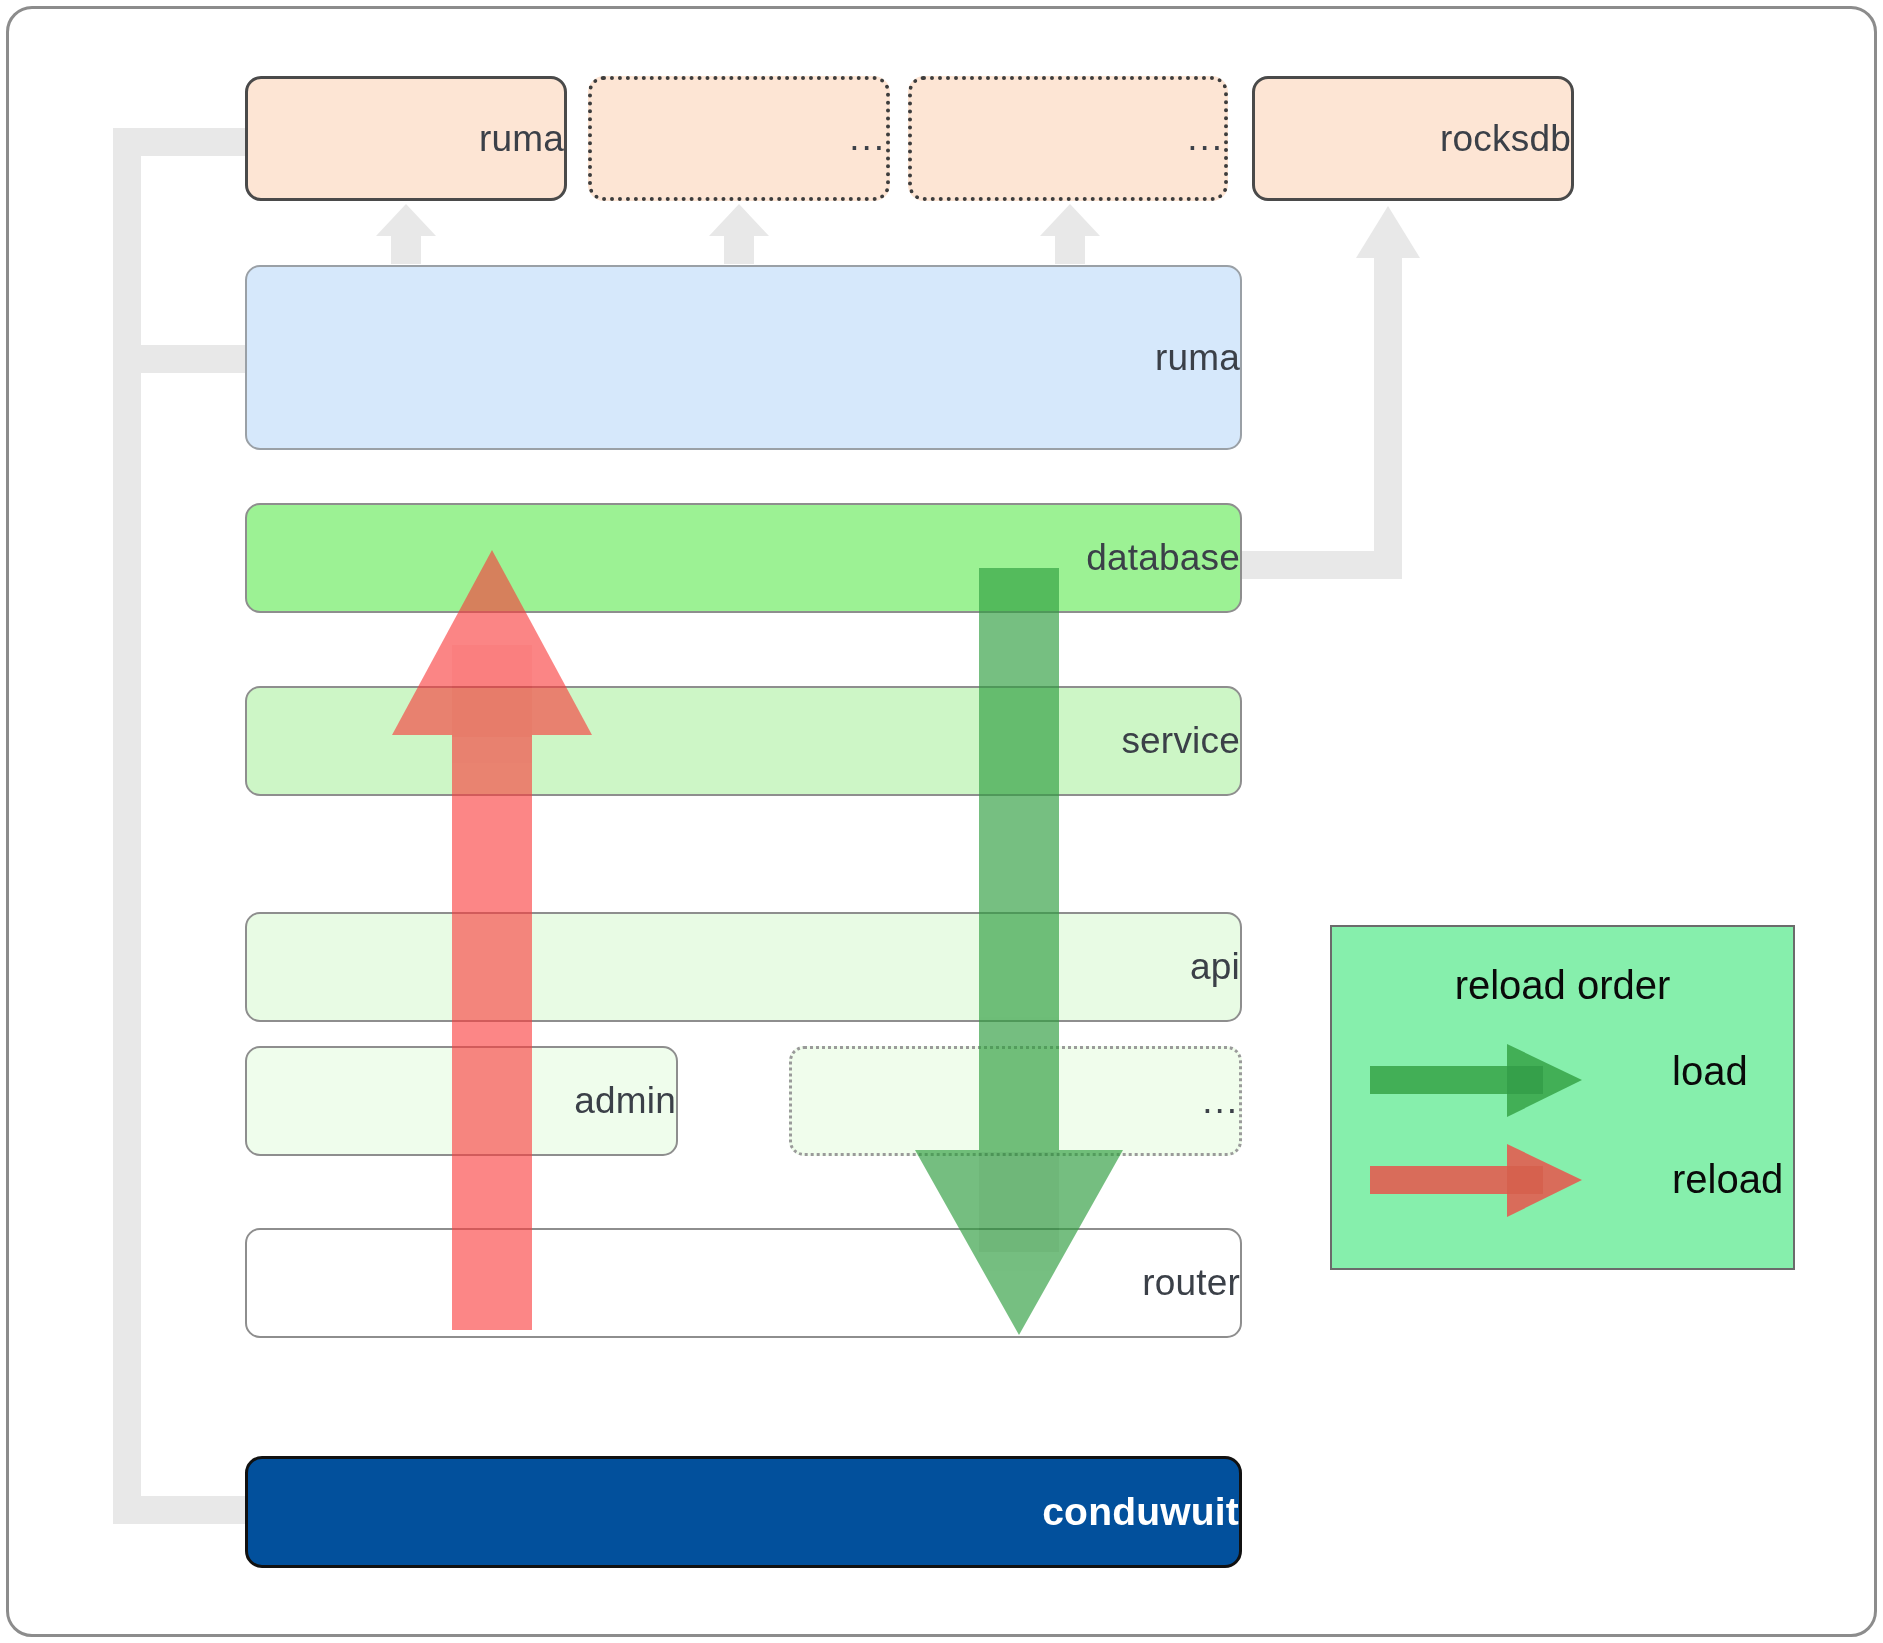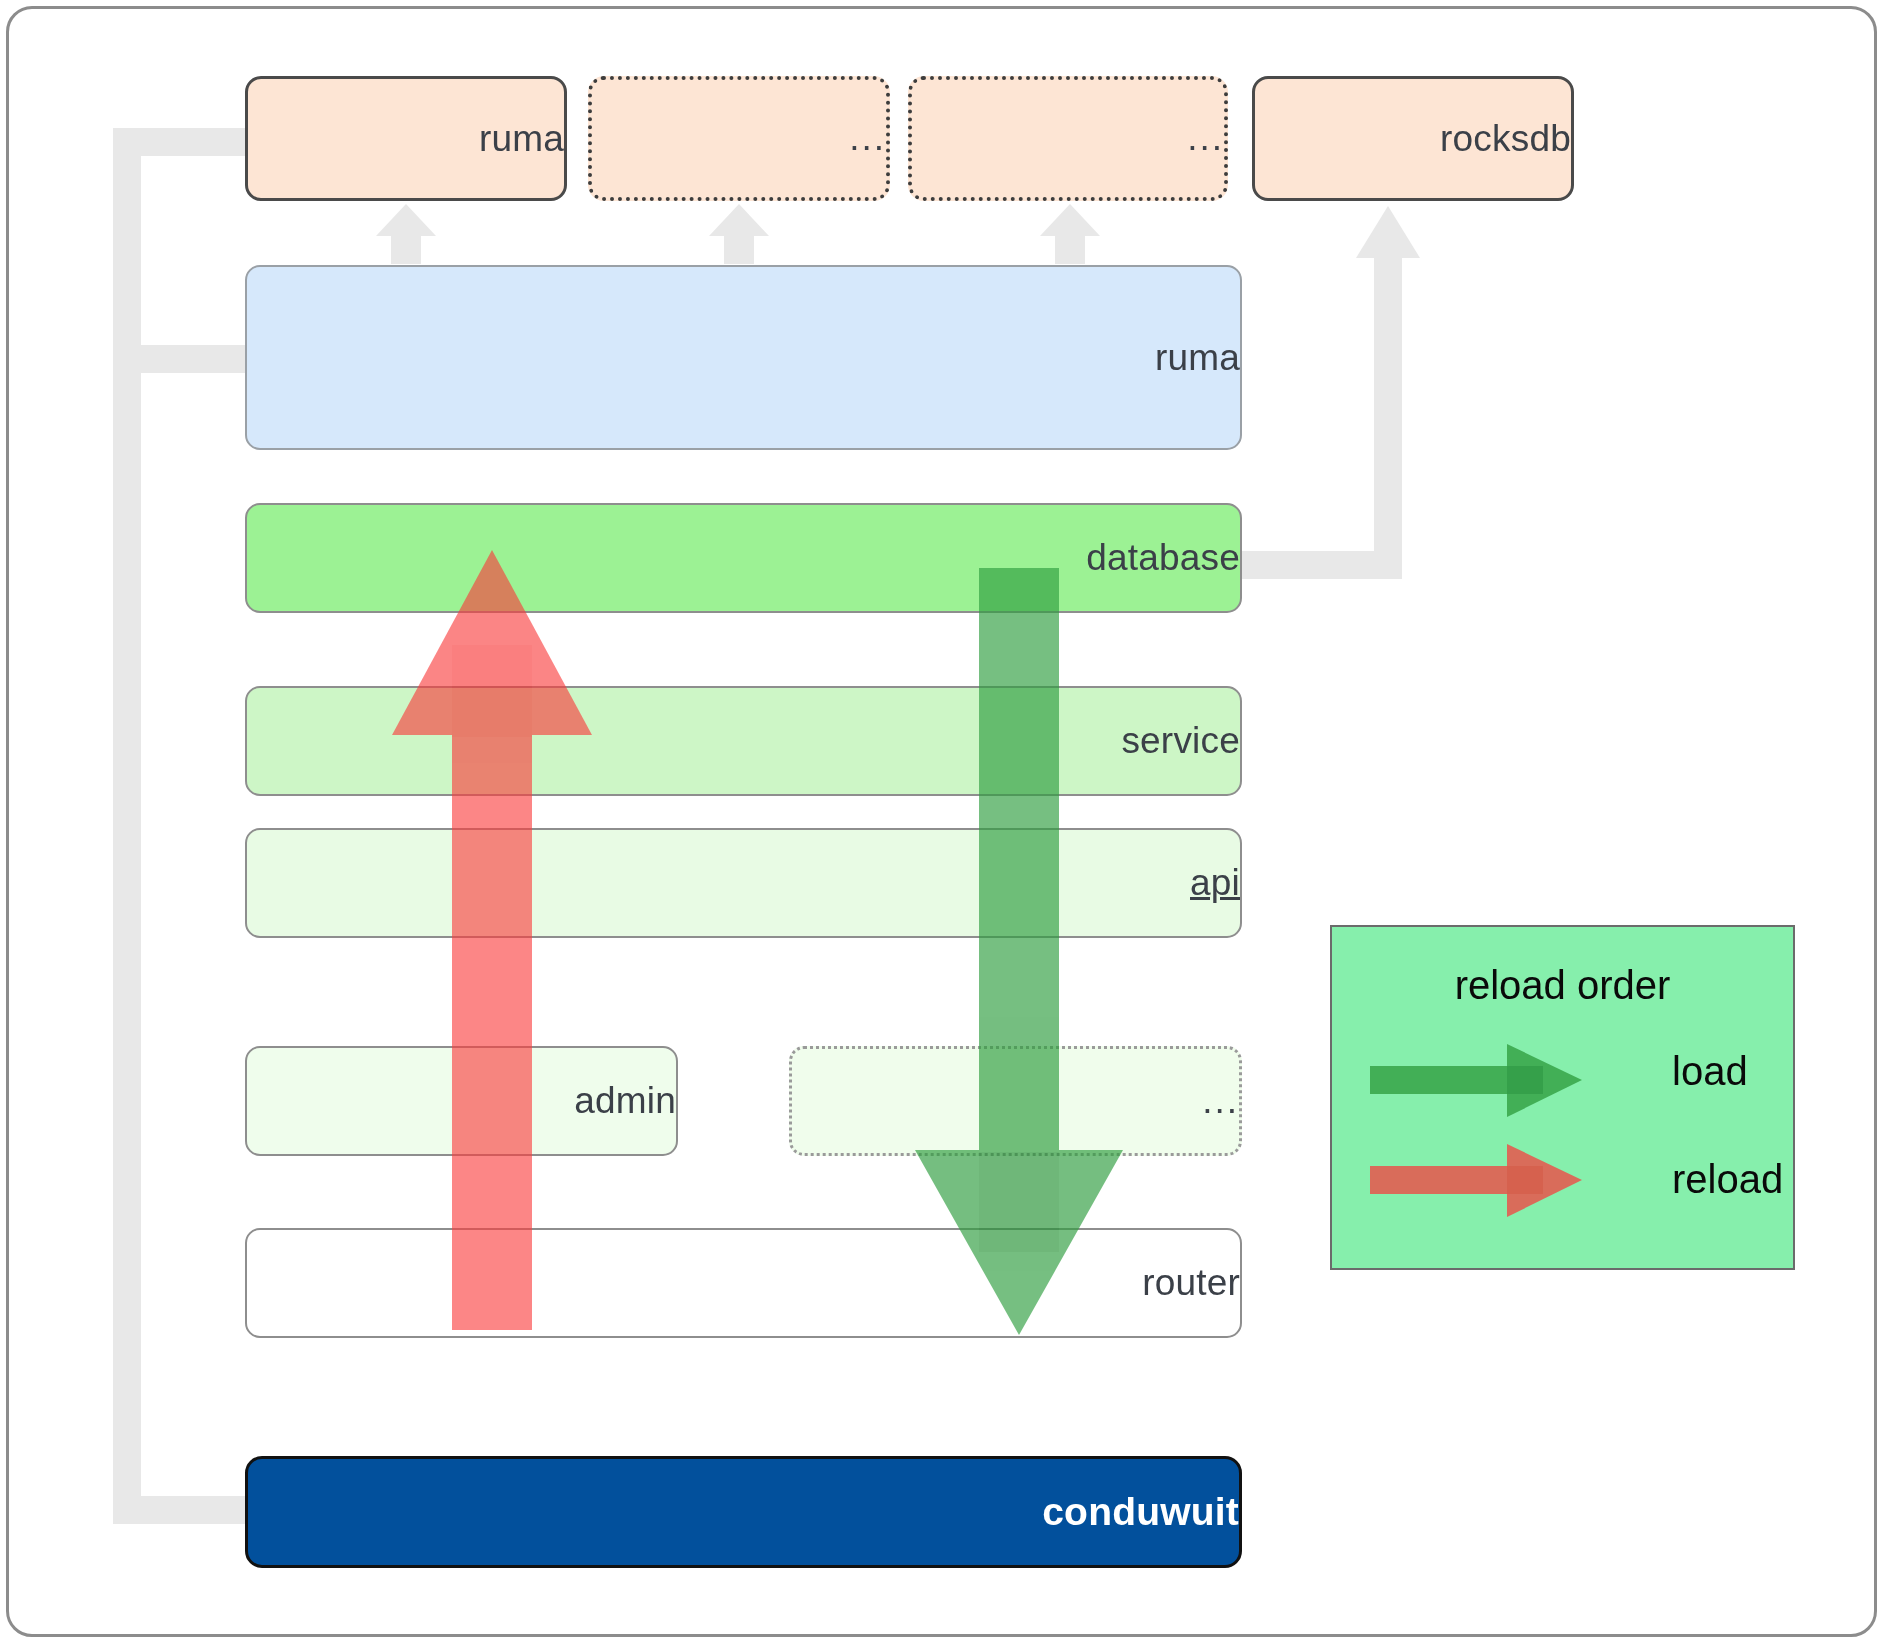--- a/index.html
+++ b/index.html
@@ -74,21 +74,21 @@
   
   .layer {
     left: 245px;
     width: 997px;
     height: 110px;
     border: 2px solid #8e8e8e;
     border-radius: 15px;
   }
   .l-database { top: 503px; background: #9cf294; }
   .l-service  { top: 686px; background: #cdf6c6; }
-  .l-api      { top: 828px; background: #e2faddcc; text-decoration: underline; }
+  .l-api      { top: 912px; background: #e2faddcc; }
   .l-admin    { top: 1046px; left: 245px; width: 433px; background: #effdec; }
   .l-dots     { top: 1046px; left: 789px; width: 453px; background: #f0fdec;
                 border: 3px dotted #9a9a9a; }
   .l-router   { top: 1228px; background: #ffffff; }
 
   
   .conduwuit {
     left: 245px;
     top: 1456px;
     width: 997px;

